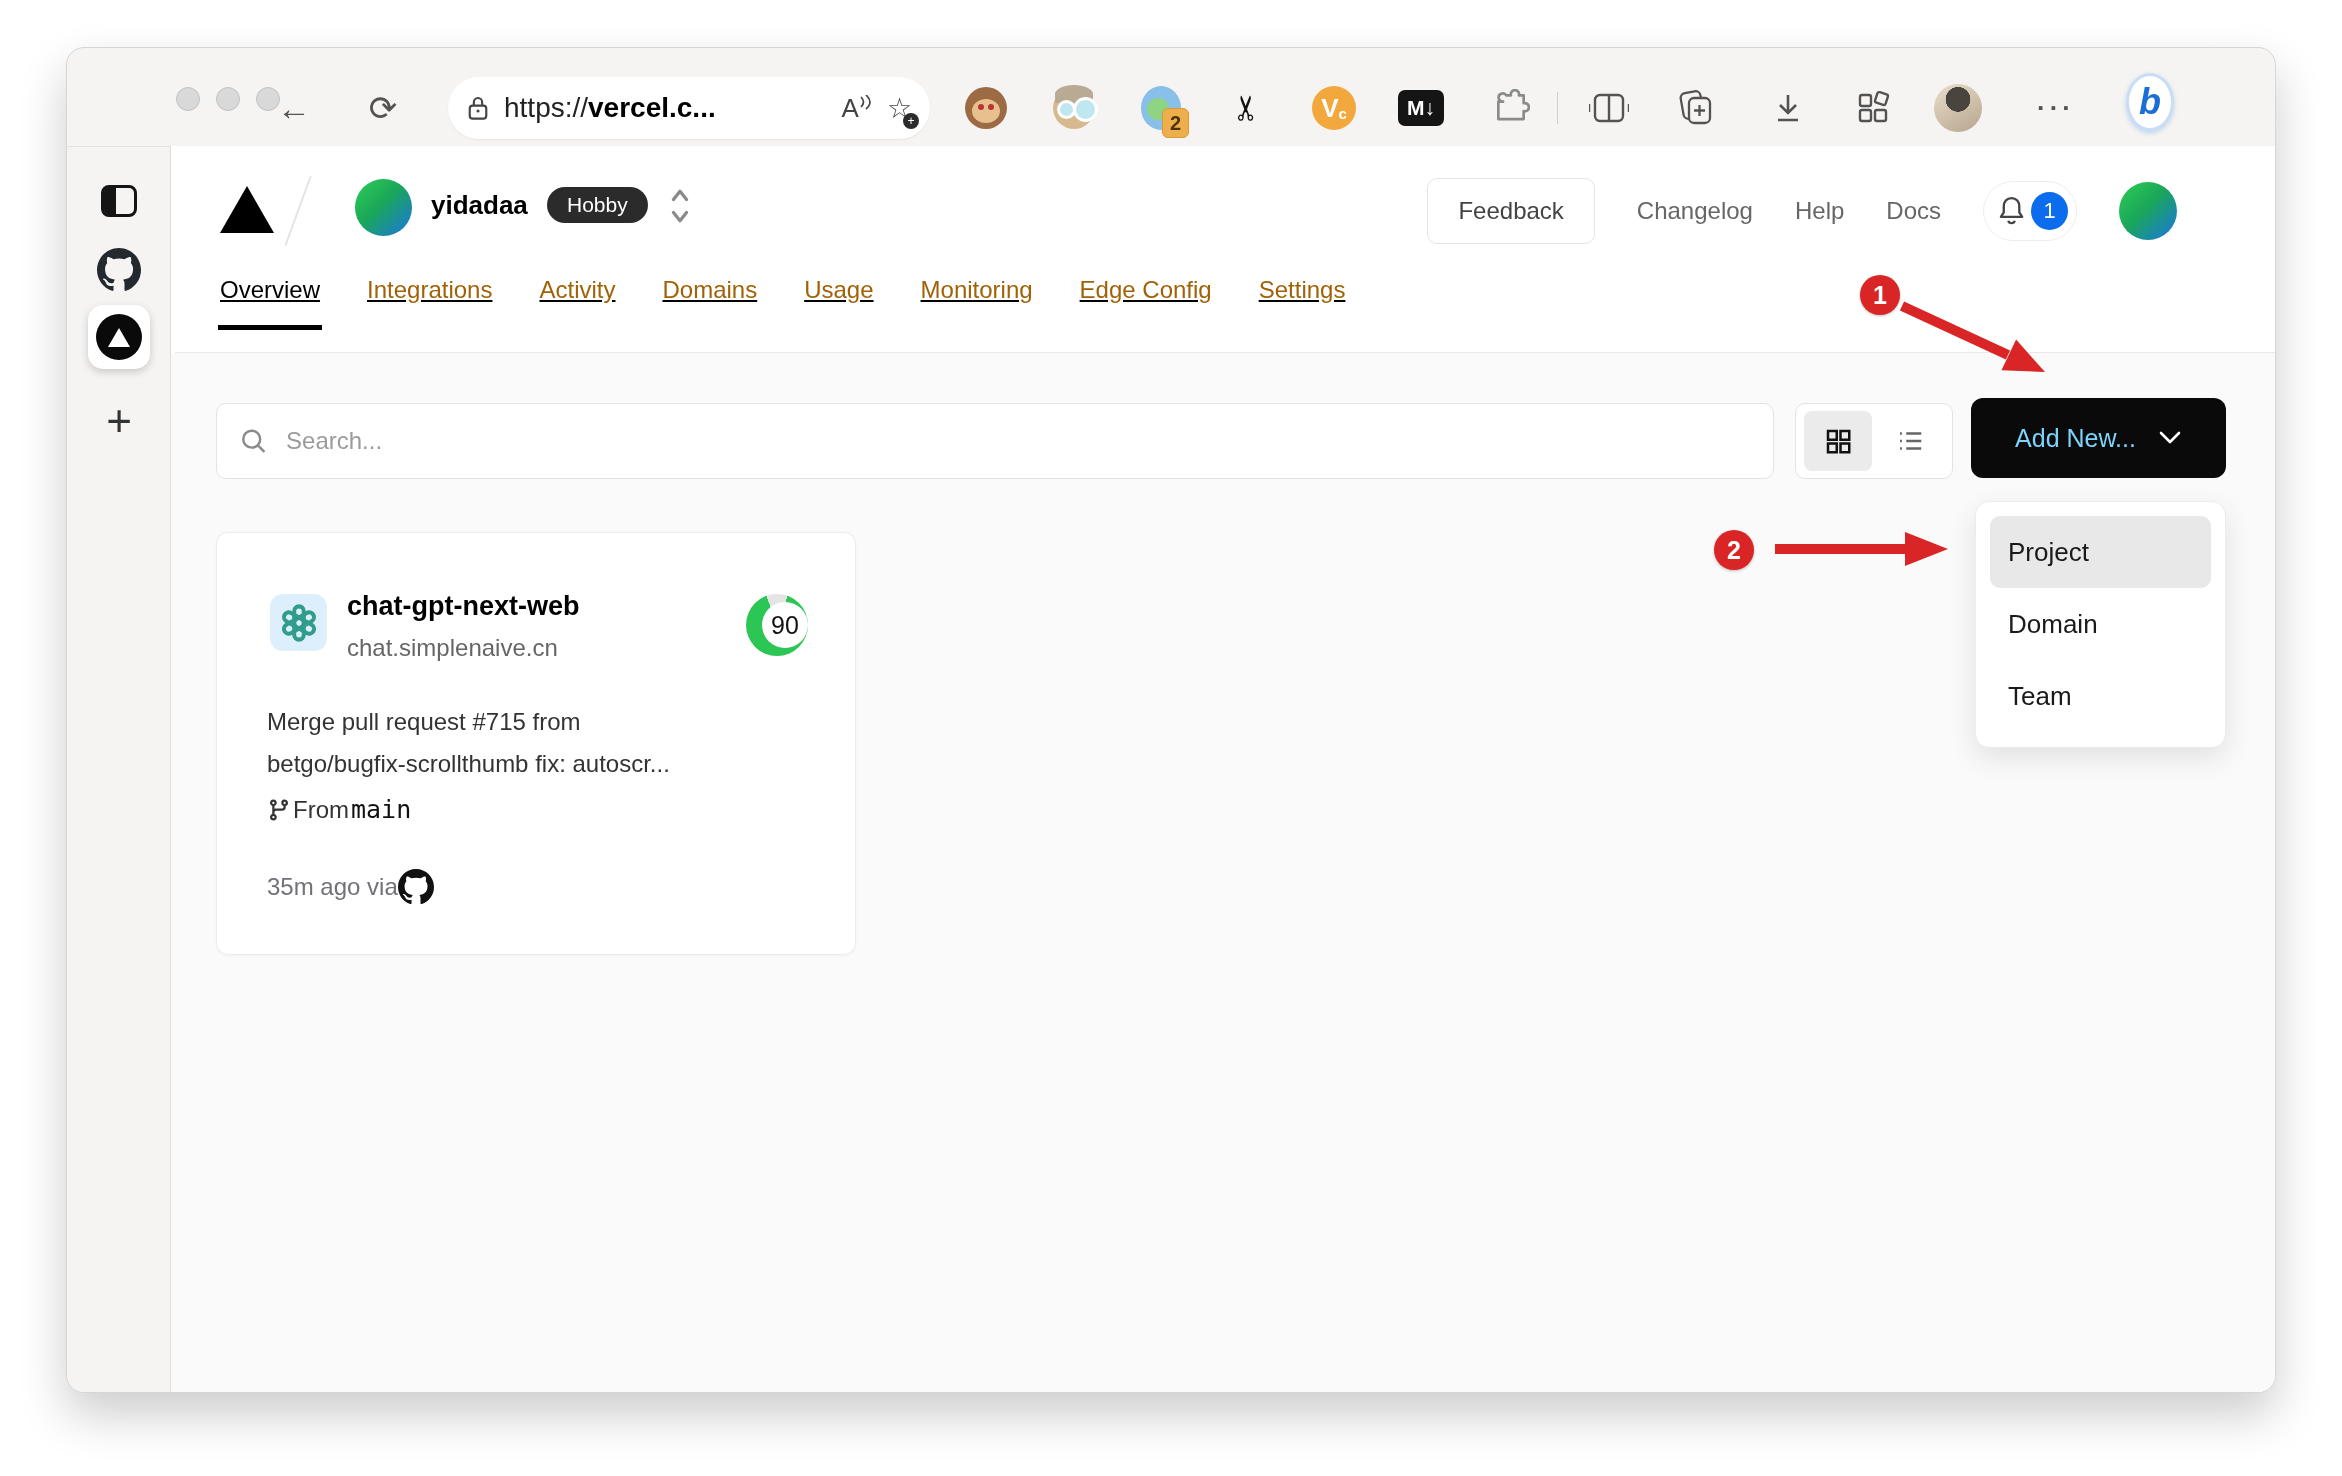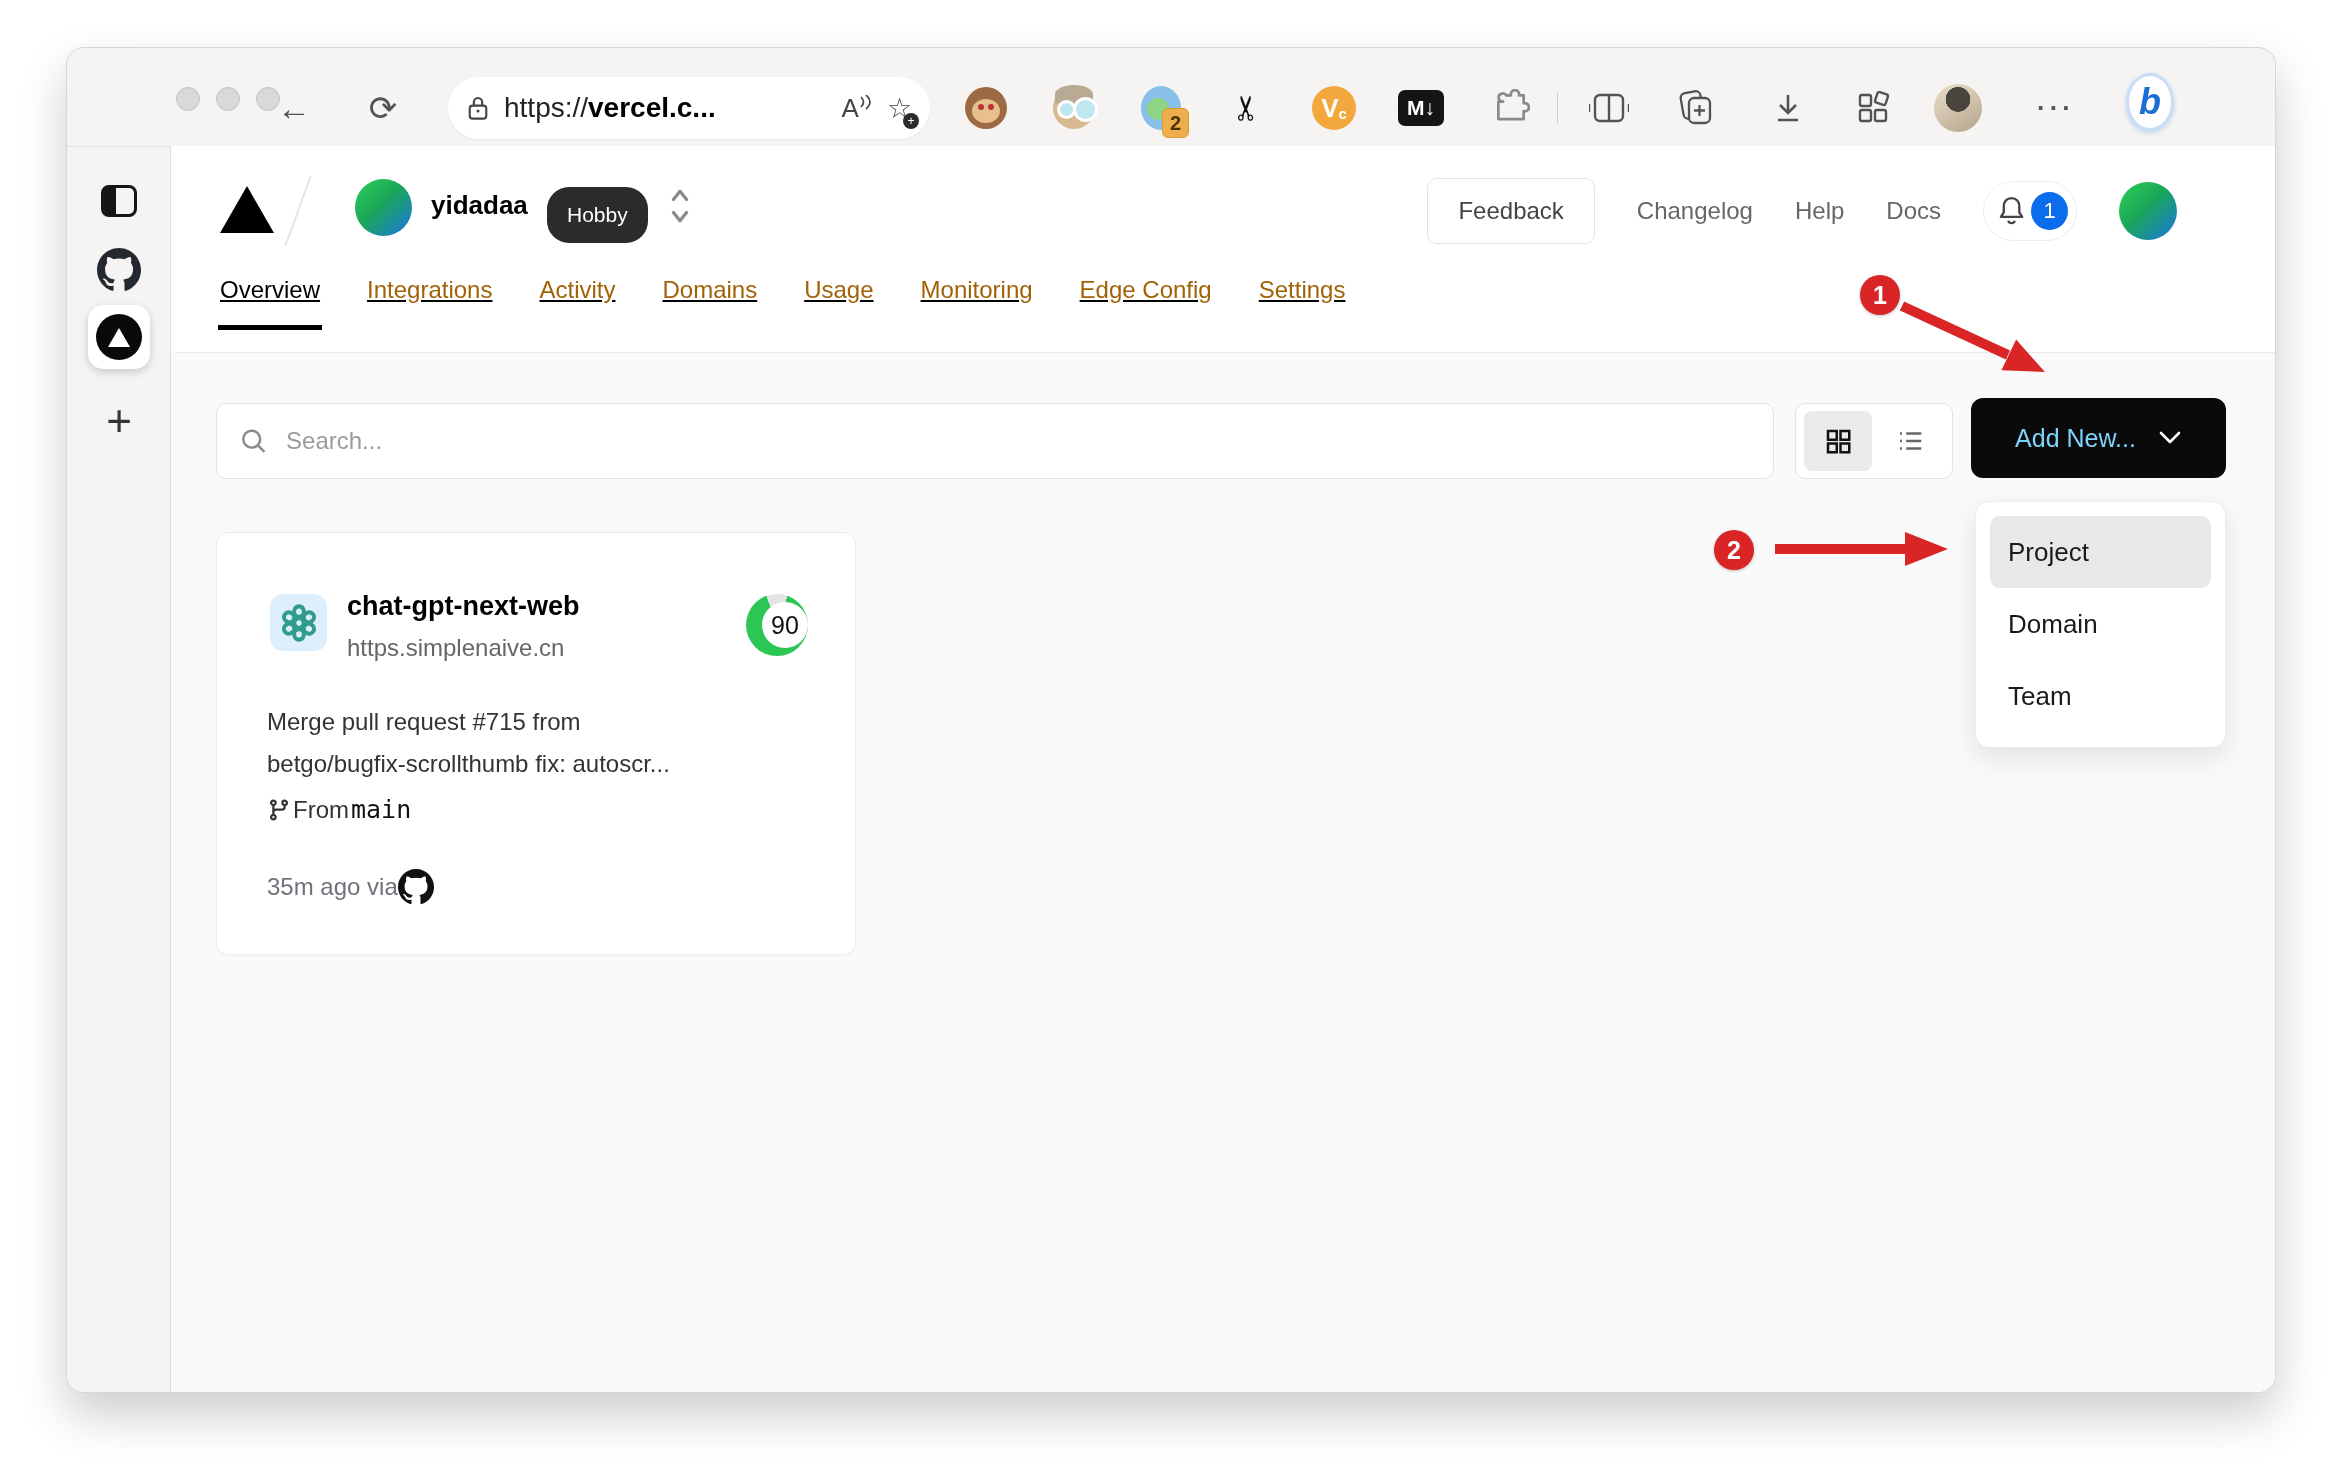--- a/index.html
+++ b/index.html
@@ -85,21 +85,21 @@
   .page-header { position:absolute; left:4px; top:0; right:0; height:207px; background:#fff;
     border-bottom:1px solid #e8e8e8; }
   .logo-tri { position:absolute; left:45px; top:40px; width:0; height:0;
     border-left:27px solid transparent; border-right:27px solid transparent;
     border-bottom:47px solid #000; }
   .slash { position:absolute; left:122px; top:28px; width:2px; height:74px; background:#e4e4e4;
     transform:rotate(20deg); }
   .team-avatar { position:absolute; left:180px; top:33px; width:57px; height:57px; border-radius:50%;
     background:linear-gradient(135deg,#2ece55 0%,#1aa759 45%,#1b74e4 100%); }
   .team-name { position:absolute; left:256px; top:44px; font-size:26px; font-weight:700; color:#000; }
-  .plan-pill { position:absolute; left:372px; top:41px; height:56px; padding:0 20px;
+  .plan-pill { position:absolute; left:372px; top:41px; height:36px; padding:0 20px;
     background:#2b2b2b; color:#fff; font-size:21px; border-radius:22px;
     display:flex; align-items:center; }
   .team-switch { position:absolute; left:494px; top:42px; }
   .hdr-actions { position:absolute; right:98px; top:0; height:130px; display:flex;
     align-items:center; gap:42px; }
   .feedback-btn { height:66px; padding:0 30px; border:1px solid #e4e4e4; border-radius:10px;
     background:#fff; font-size:24px; color:#444; display:flex; align-items:center; }
   .hdr-link { font-size:24px; color:#666; }
   .bell-pill { height:60px; width:94px; border:1px solid #ececec; border-radius:30px;
     background:#fff; display:flex; align-items:center; padding:0 8px 0 12px; gap:4px; }
@@ -387,21 +387,21 @@
               <g transform="rotate(240)">
                   <rect x="-5.5" y="-19" width="11" height="25" rx="5.5"></rect>
                 </g>
               <g transform="rotate(300)">
                   <rect x="-5.5" y="-19" width="11" height="25" rx="5.5"></rect>
                 </g>
             </g>
           </svg>
         </div>
         <div class="proj-name">chat-gpt-next-web</div>
-        <div class="proj-domain">https.simplenaive.cn</div>
+        <div class="proj-domain">chat.simplenaive.cn</div>
         <div class="ring">
           <div class="inner">90</div>
         </div>
         <div class="commit">
           <div>Merge pull request #715 from</div>
           <div>betgo/bugfix-scrollthumb fix: autoscr...</div>
         </div>
         <div class="branchrow">
           <svg width="24" height="24" viewBox="0 0 16 16">
               <path fill="#333" d="M9.5 3.25a2.25 2.25 0 1 1 3 2.122V6A2.5 2.5 0 0 1 10 8.5H6a1 1 0 0 0-1 1v1.128a2.251 2.251 0 1 1-1.5 0V5.372a2.25 2.25 0 1 1 1.5 0v1.836A2.493 2.493 0 0 1 6 7h4a1 1 0 0 0 1-1v-.628A2.25 2.25 0 0 1 9.5 3.25Zm-6 0a.75.75 0 1 0 1.5 0 .75.75 0 0 0-1.5 0Zm8.25-.75a.75.75 0 1 0 0 1.5.75.75 0 0 0 0-1.5ZM4.25 12a.75.75 0 1 0 0 1.5.75.75 0 0 0 0-1.5Z"></path>

